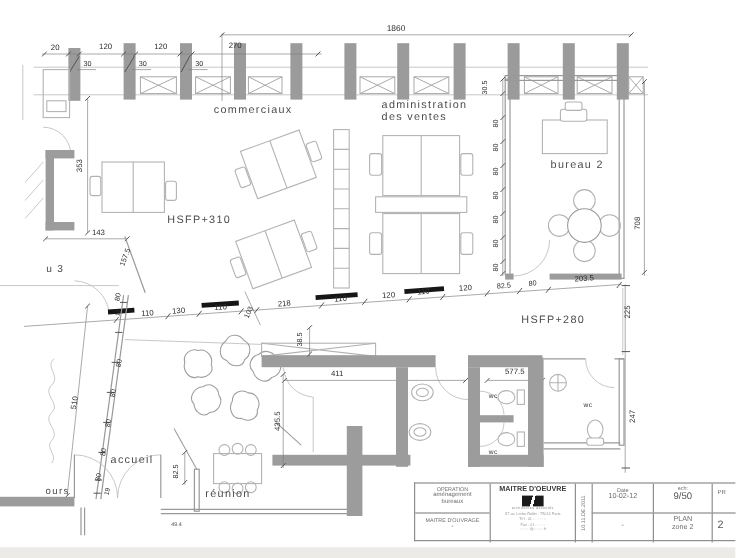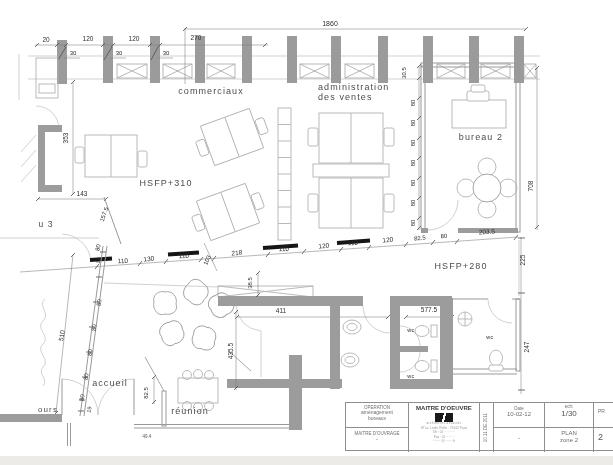--- a/index.html
+++ b/index.html
@@ -348,21 +348,21 @@
   </div>
   <div class="tc bl" style="left:147px;top:0;width:51px;height:24px;padding-top:3px">
     <div class="t45">Date</div>
     <div class="t6">10-02-12</div>
   </div>
   <div class="tc bl bt" style="left:147px;top:24px;width:51px;height:25px;padding-top:7px">
     <div class="t6">-</div>
   </div>
   <div class="tc bl" style="left:198px;top:0;width:49px;height:24px;padding-top:1px">
     <div class="t45">ech:</div>
-    <div class="t8">1/30</div>
+    <div class="t8">9/50</div>
   </div>
   <div class="tc bl bt" style="left:198px;top:24px;width:49px;height:25px;padding-top:2px">
     <div class="t6">PLAN</div>
     <div class="t6">zone 2</div>
   </div>
   <div class="tc bl" style="left:247px;top:0;width:21px;height:24px;padding-top:6px;text-align:left;padding-left:4px">
     <div class="t5">PR</div>
   </div>
   <div class="tc bl bt" style="left:247px;top:24px;width:21px;height:25px;padding-top:4px;text-align:left;padding-left:4px">
     <div class="t9">2</div>

